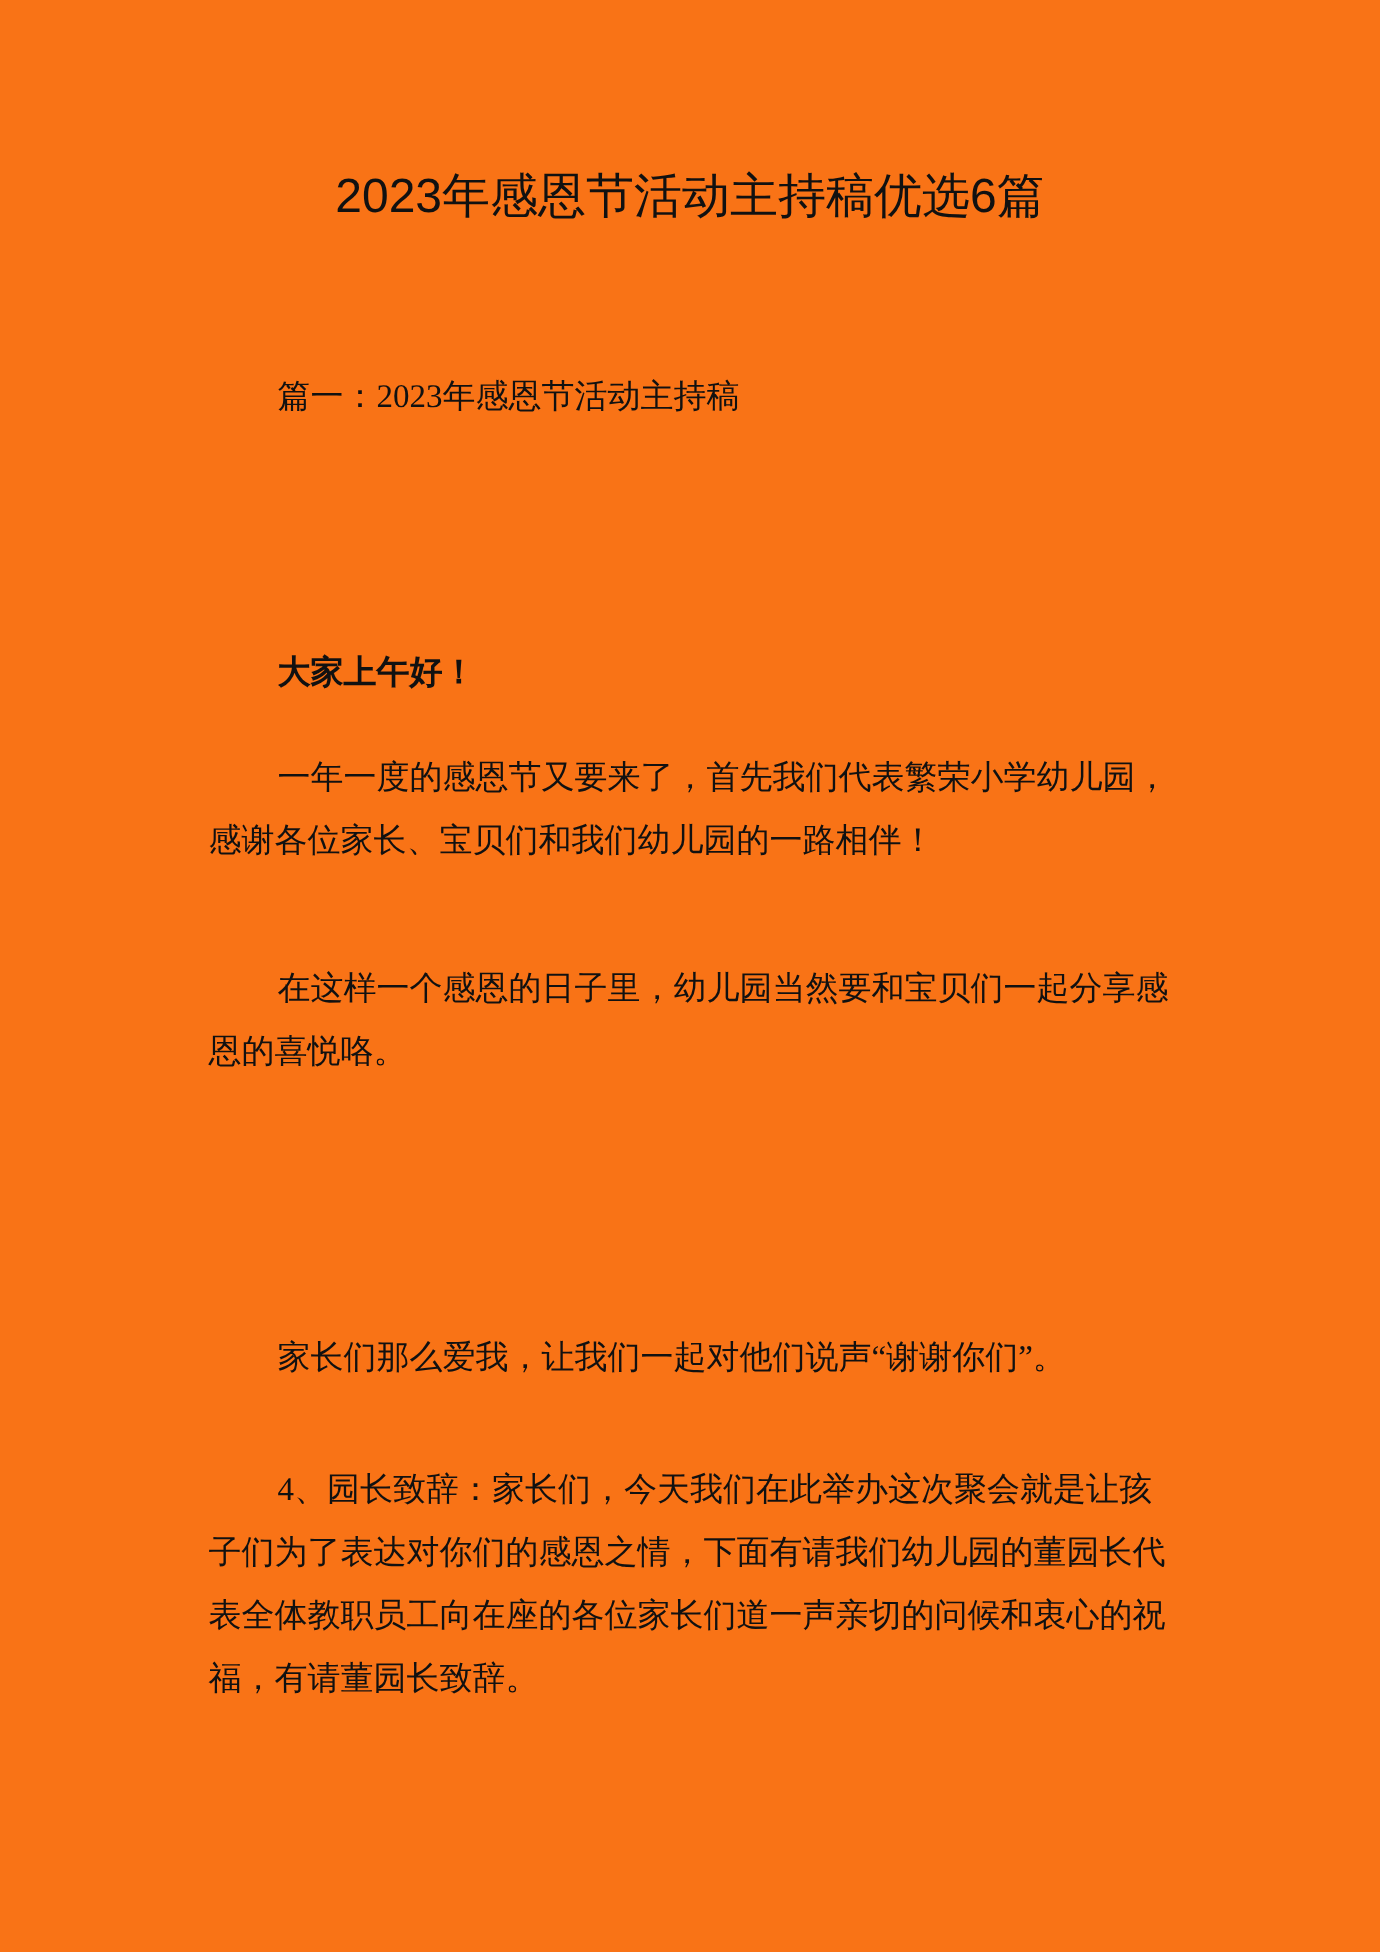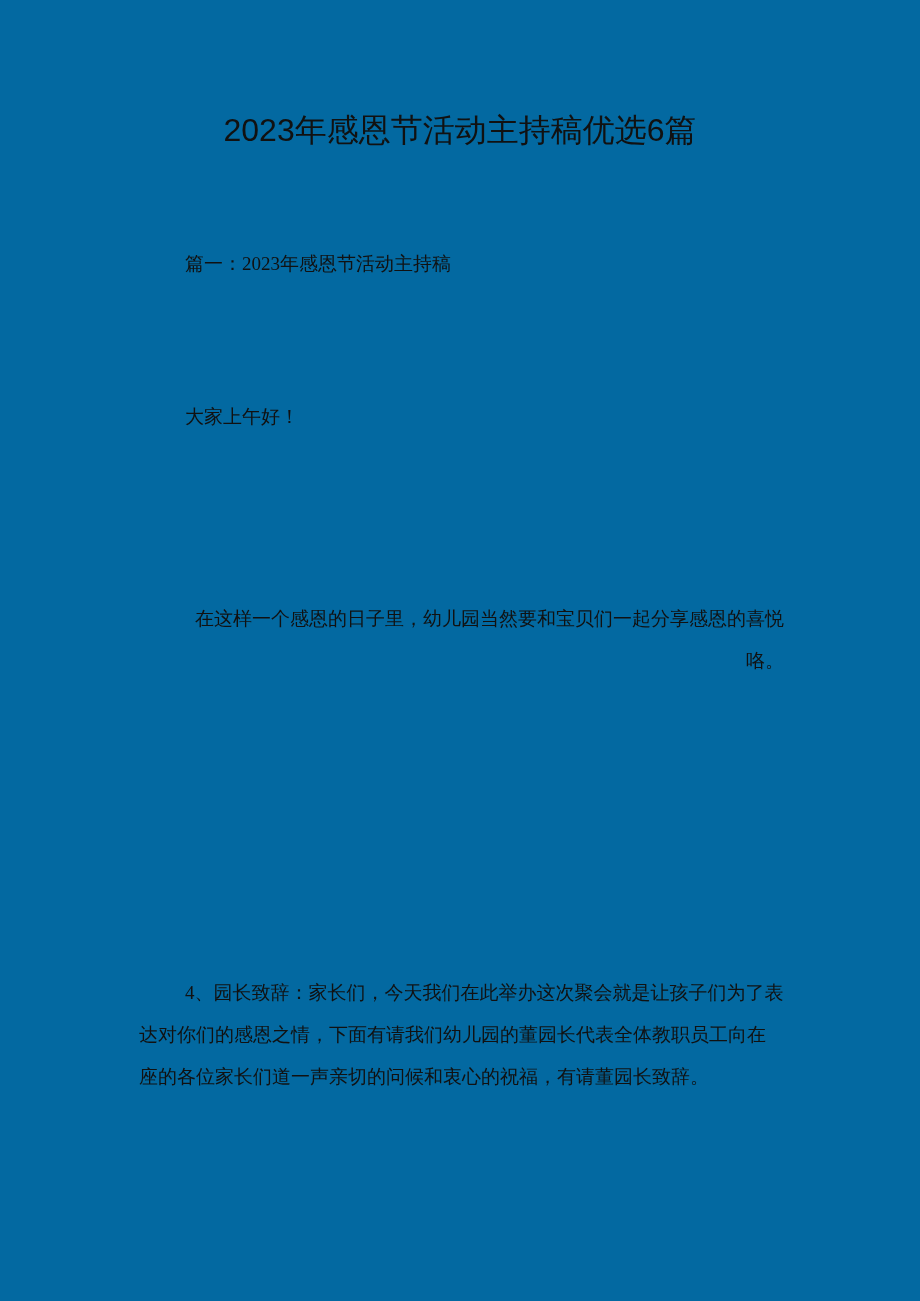--- a/index.html
+++ b/index.html
@@ -12,61 +12,63 @@
       height: 1301px;
       position: relative;
       overflow: hidden;
       color: #111111;
     }
     .page {
       position: absolute;
       left: 0; top: 0;
       width: 920px;
       height: 1301px;
-      background: #0369a1;
+      background: #f97316;
     }
     .doc-title {
       position: absolute;
       top: 108px;
       left: 0;
       width: 920px;
       text-align: center;
       font-family: "Liberation Sans", "DejaVu Sans", sans-serif;
       font-size: 32px;
       line-height: 44px;
       letter-spacing: 0px;
       color: #111111;
       margin: 0;
       font-weight: normal;
     }
     .body-text {
       position: absolute;
       left: 139px;
       width: 645px;
       font-family: "Liberation Serif", "DejaVu Serif", serif;
-      font-size: 19px;
+      font-size: 22px;
       line-height: 42px;
       color: #111111;
       margin: 0;
     }
     .indent {
       text-indent: 46px;
     }
     .p-heading   { top: 243px; }
     .p-salute    { top: 331px; }
-    .p-greeting  { top: 396px; }
+    .p-greeting  { top: 427px; font-weight: bold; }
     .p-para1     { top: 497px; }
-    .p-para2     { top: 598px; text-align: right; }
+    .p-para2     { top: 638px; }
     .p-para3     { top: 755px; }
     .p-para4     { top: 884px; }
     .p-para5     { top: 972px; }
   </style>
 </head>
 <body>
 
 <div class="page">
   <h1 class="doc-title">2023年感恩节活动主持稿优选6篇</h1>
 
   <p class="body-text indent p-heading">篇一：2023年感恩节活动主持稿</p>
   <p class="body-text indent p-greeting">大家上午好！</p>
+  <p class="body-text indent p-para1">一年一度的感恩节又要来了，首先我们代表繁荣小学幼儿园，感谢各位家长、宝贝们和我们幼儿园的一路相伴！</p>
   <p class="body-text indent p-para2">在这样一个感恩的日子里，幼儿园当然要和宝贝们一起分享感恩的喜悦咯。</p>
+  <p class="body-text indent p-para4">家长们那么爱我，让我们一起对他们说声“谢谢你们”。</p>
   <p class="body-text indent p-para5">4、园长致辞：家长们，今天我们在此举办这次聚会就是让孩子们为了表达对你们的感恩之情，下面有请我们幼儿园的董园长代表全体教职员工向在座的各位家长们道一声亲切的问候和衷心的祝福，有请董园长致辞。</p>
 </div>
 
 </body></html>

